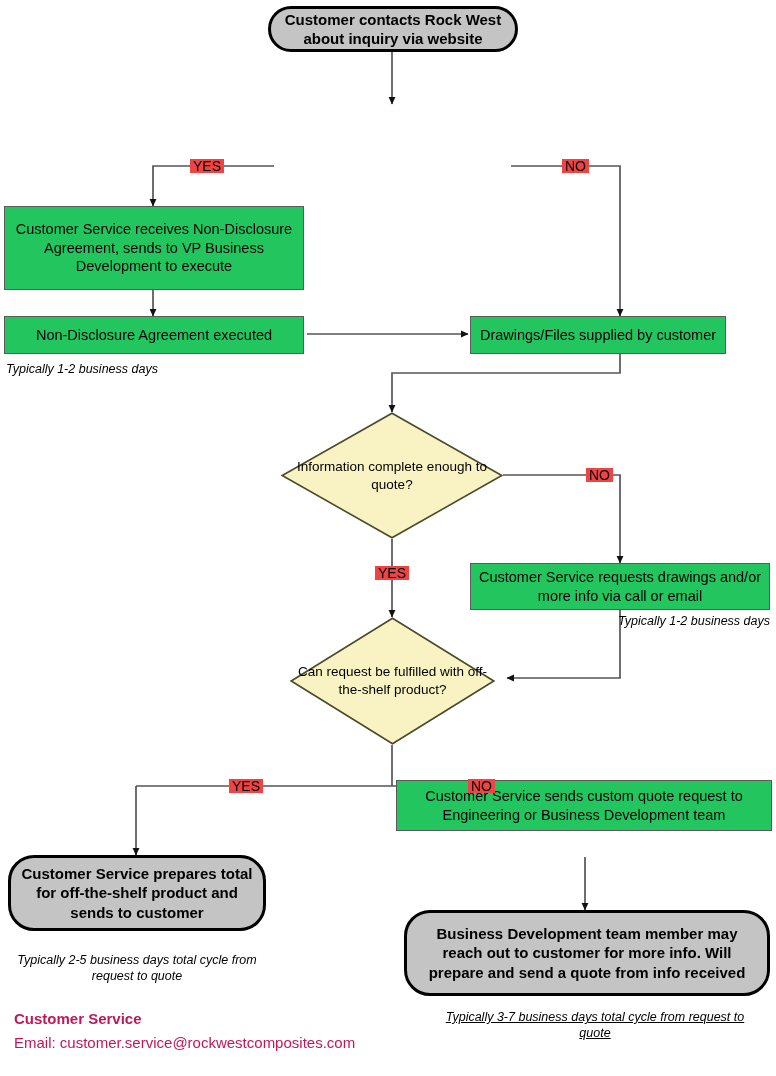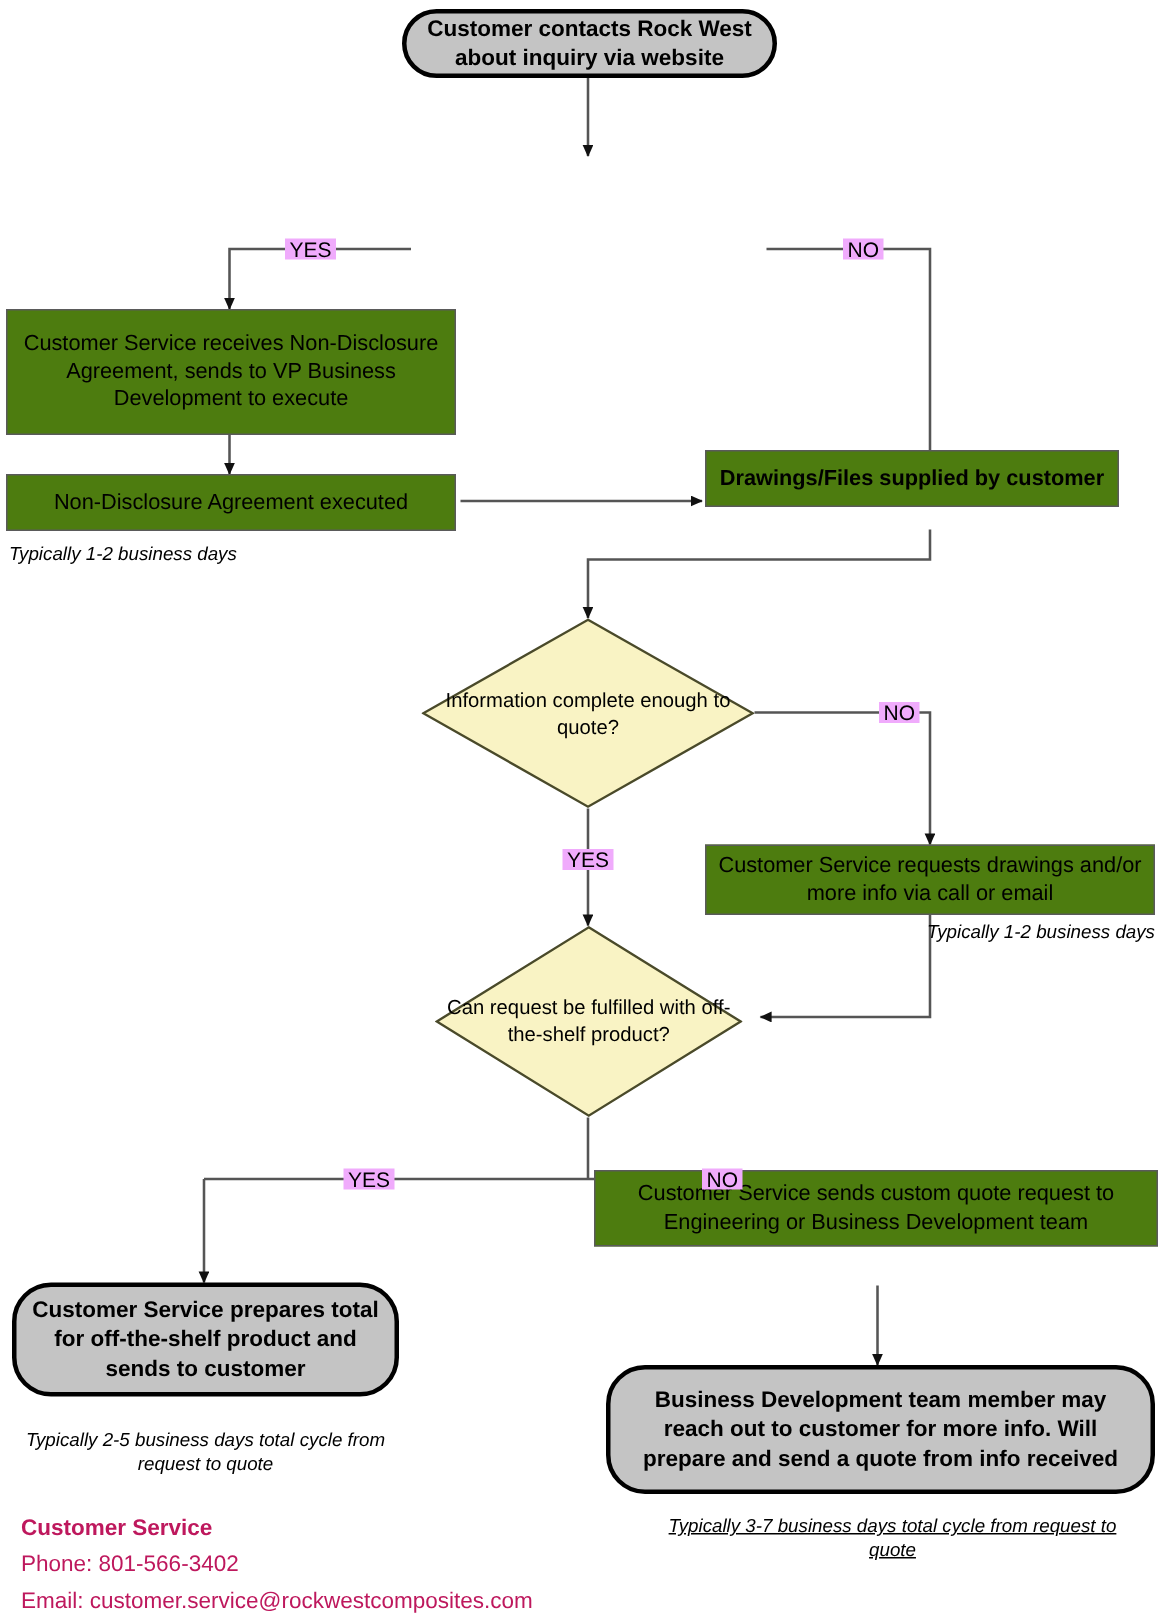--- a/index.html
+++ b/index.html
@@ -4,31 +4,31 @@
 <style>
   html,body{margin:0;padding:0;background:#ffffff;}
   body{width:776px;height:1076px;font-family:"Liberation Sans","DejaVu Sans",sans-serif;color:#000;}
   #stage{position:relative;width:776px;height:1076px;overflow:hidden;}
 
   svg.conn{position:absolute;left:0;top:0;width:776px;height:1076px;pointer-events:none;}
 
   .node{position:absolute;box-sizing:border-box;display:flex;align-items:center;justify-content:center;text-align:center;}
 
   
-  .proc{background:#4d7c0f;border:1.6px solid #5a5a5a;font-size:14.5px;line-height:1.30;padding:18px 6px;color:#000;}
+  .proc{background:#22c55e;border:1.6px solid #5a5a5a;font-size:14.5px;line-height:1.30;padding:18px 6px;color:#000;}
 
   
   .term{background:#c4c4c4;border:3.2px solid #000;border-radius:26px;font-weight:bold;font-size:15px;line-height:1.28;padding:4px 10px;color:#000;}
 
   
   .decision{background:transparent;border:0;}
   .decision .dlabel{position:relative;z-index:2;font-size:13.5px;line-height:1.30;color:#000;width:100%;padding:0 6px;box-sizing:border-box;}
   .decision .dshape{position:absolute;left:0;top:0;width:100%;height:100%;z-index:1;}
 
-  .edgelabel{position:absolute;font-size:14px;color:#000;background:#f0abfc;padding:0 3px;line-height:1;}
+  .edgelabel{position:absolute;font-size:14px;color:#000;background:#ef4444;padding:0 3px;line-height:1;}
   .caption{position:absolute;font-size:12.5px;font-style:italic;line-height:1.25;color:#000;}
   .caption.right{text-align:right;}
   .caption.center{text-align:center;}
 
   .contact{position:absolute;font-size:15px;line-height:1.62;color:#be185d;}
   .contact .ttl{font-weight:bold;}
 </style>
 </head>
 <body>
 
@@ -81,21 +81,21 @@
 
 
   <div class="node proc" style="left:4px;top:206px;width:300px;height:84px;">
     <span>Customer Service receives Non-Disclosure Agreement, sends to VP Business Development to execute</span>
   </div>
 
   <div class="node proc" style="left:4px;top:316px;width:300px;height:37px;">
     <span>Non-Disclosure Agreement executed</span>
   </div>
 
-  <div class="node proc" style="left:470px;top:300px;width:276px;height:37px;font-weight:bold;">
+  <div class="node proc" style="left:470px;top:316px;width:256px;height:37px;">
     <span>Drawings/Files supplied by customer</span>
   </div>
 
   <div class="node decision" style="left:281px;top:412px;width:222px;height:127px;">
     <svg class="dshape" viewBox="0 0 222 127" preserveAspectRatio="none">
       <polygon points="111,1.2 220.8,63.5 111,125.8 1.2,63.5" fill="#f9f3c4" stroke="#4a4a2a" stroke-width="1.6"></polygon>
     </svg>
     <span class="dlabel">Information complete enough to quote?</span>
   </div>
 
@@ -132,17 +132,16 @@
   <div class="caption" style="left:6px;top:362px;width:300px;">Typically 1-2 business days</div>
 
   <div class="caption right" style="left:560px;top:614px;width:210px;">Typically 1-2 business days</div>
 
   <div class="caption center" style="left:8px;top:938px;width:258px;margin-top:15px;">Typically 2-5 business days total cycle from request to quote</div>
 
   <div class="caption center" style="left:440px;top:1010px;width:310px;text-decoration:underline;">Typically 3-7 business days total cycle from request to quote</div>
 
   <div class="contact" style="left:14px;top:1007px;">
     <div class="ttl">Customer Service</div>
-    <div>Phone: 801-566-3402</div>
     <div>Email: customer.service@rockwestcomposites.com</div>
   </div>
 
 </div>
 
 </body></html>

